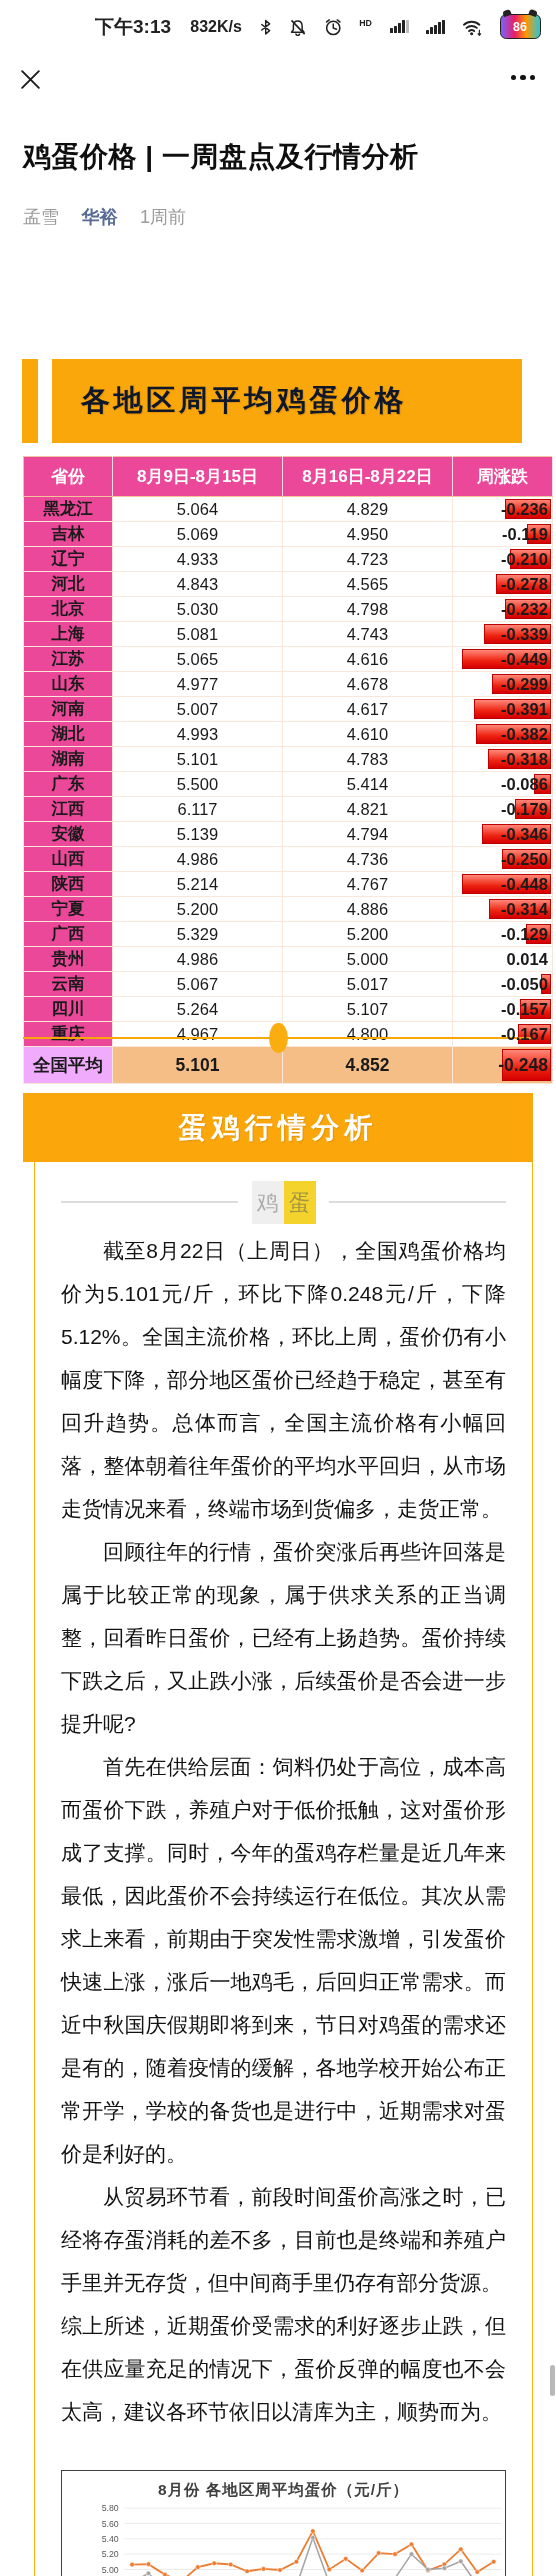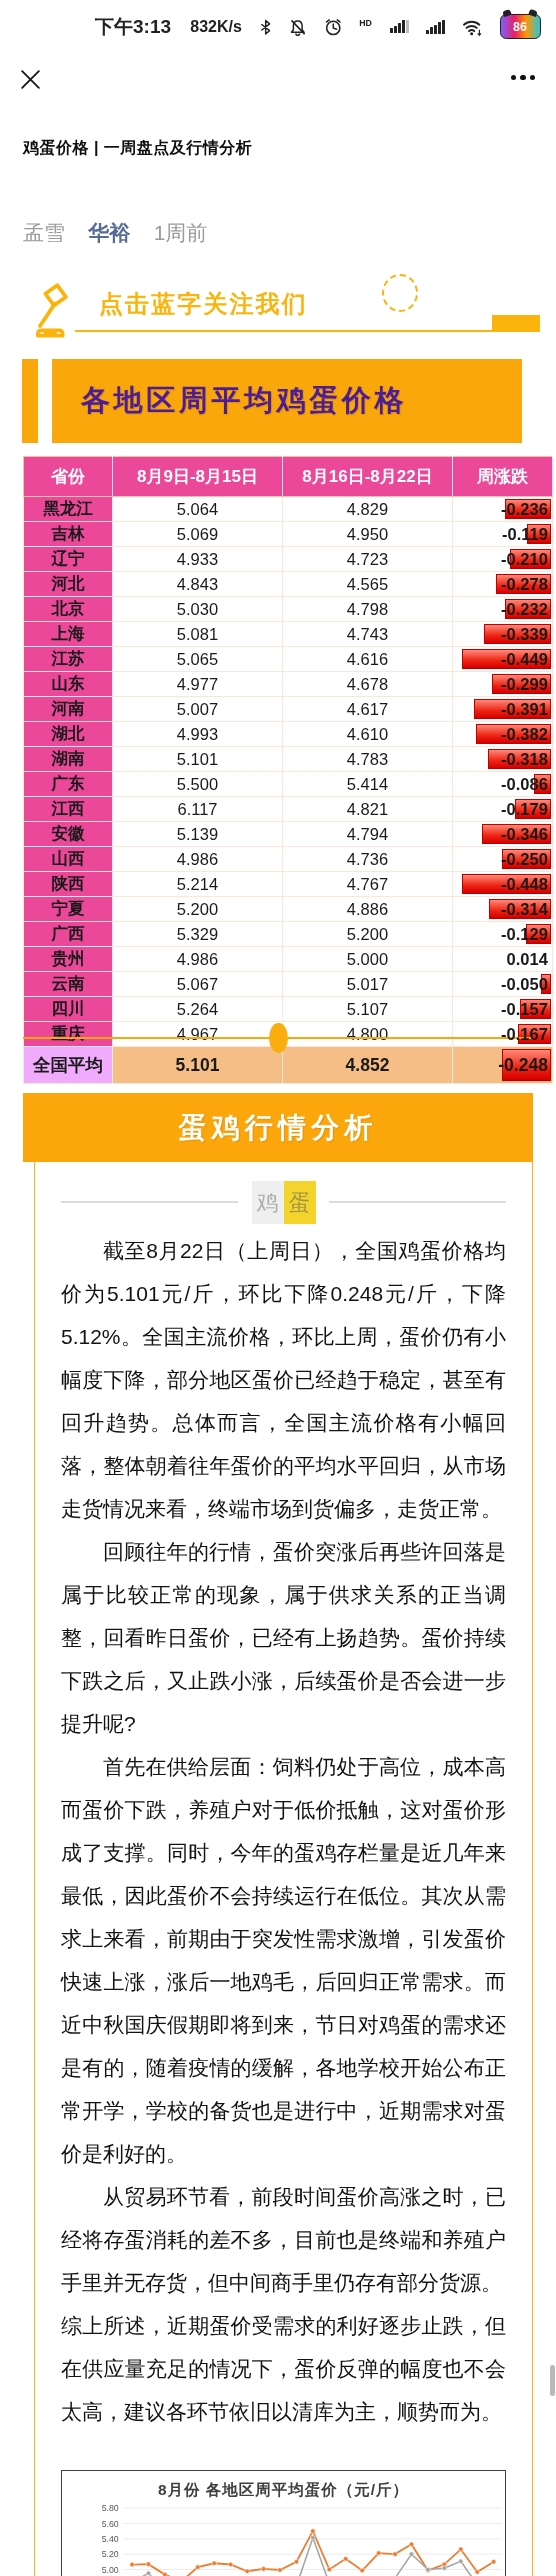--- a/index.html
+++ b/index.html
@@ -20,36 +20,36 @@
   .battery b{color:#fff;font-size:12.4px;font-weight:700;}
   .battery:before,.battery:after{content:"";position:absolute;top:-5.2px;width:8.2px;height:6.2px;background:#222;
            border-radius:3.1px 3.1px 0 0;}
   .battery:before{left:2.1px;transform:rotate(-18deg);}
   .battery:after{right:2.1px;transform:rotate(18deg);}
   
   .nav-close{position:absolute;top:68px;left:18.5px;width:23px;height:23px;cursor:pointer;}
   .nav-more{position:absolute;top:75px;right:20.6px;display:flex;gap:4.6px;cursor:pointer;}
   .nav-more i{width:5.2px;height:5.2px;border-radius:50%;background:#111;display:block;}
   
-  .title{position:absolute;top:138px;left:23px;right:23px;font-size:16px;font-weight:700;color:#0f0f0f;letter-spacing:0.5px;}
-  .byline{position:absolute;top:219px;left:23px;font-size:21px;}
+  .title{position:absolute;top:138px;left:23px;right:23px;font-size:28px;font-weight:700;color:#0f0f0f;letter-spacing:0.5px;}
+  .byline{position:absolute;top:205px;left:23px;font-size:18px;}
   .byline .author{color:#9b9b9b;margin-right:17.5px;}
   .byline .account{color:#576b95;font-weight:700;margin-right:17.5px;cursor:pointer;}
   .byline .when{color:#9b9b9b;}
   
   .follow{position:absolute;top:282px;left:0;right:0;height:62px;}
   .follow .gavel{position:absolute;left:27px;top:1px;}
   .follow .ftext{position:absolute;left:99px;top:6.2px;font-size:24px;font-weight:700;color:#FBB40B;letter-spacing:2.1px;z-index:2;}
   .follow .dashring{position:absolute;left:382px;top:-8.2px;width:32px;height:34px;border:2.1px dashed #FBB40B;border-radius:50%;z-index:1;}
   .follow .uline{position:absolute;left:75px;top:48px;width:465px;height:2.1px;background:#FBB40B;}
   .follow .ublock{position:absolute;left:492px;top:33px;width:48px;height:15.5px;background:#FBB40B;}
   
   .pbanner-bar{position:absolute;left:22px;top:359px;width:15.5px;height:84px;background:#FAA70B;}
   .pbanner{position:absolute;left:52px;top:359px;width:470px;height:84px;background:#FAA70B;display:flex;align-items:center;}
-  .pbanner span{color:#4c1d95;font-size:29px;font-weight:700;letter-spacing:3.6px;padding-left:29px;
+  .pbanner span{color:#0f172a;font-size:29px;font-weight:700;letter-spacing:3.6px;padding-left:29px;
                 text-shadow:1px 1px 1px rgba(180,110,0,.35);}
   
   .ptable{position:absolute;left:23px;top:456px;width:517px;border-collapse:collapse;table-layout:fixed;
           border:1px solid #F2C29C;}
   .ptable th{background:#ec4899;color:#fff;font-size:17px;font-weight:700;height:37px;
              border-right:1px solid rgba(255,255,255,.8);border-bottom:1px solid #F2C29C;}
   .ptable td{height:22px;font-size:16.5px;text-align:center;background:#fff;
              border:1px solid #FBE7D9;color:#1a1a1a;}
   .ptable td.prov{background:#ec4899;font-weight:700;}
   .ptable tr.total td{background:#F4BE86;font-weight:700;height:34px;font-size:17.5px;}
@@ -142,34 +142,20 @@
       <i></i>
     </div>
 
   <div class="title">鸡蛋价格 | 一周盘点及行情分析</div>
   <div class="byline">
     <span class="author">孟雪</span>
     <span class="account">华裕</span>
     <span class="when">1周前</span>
   </div>
 
-  <div class="follow">
-    <svg class="gavel" width="54" height="58" viewBox="0 0 100 108">
-      <g stroke="#FBB40B" stroke-width="7" fill="none" stroke-linejoin="round" stroke-linecap="round">
-        <path d="M34 20 L56 4 L72 26 L50 42 Z"></path>
-        <path d="M52 38 L24 80"></path>
-        <path d="M26 88 h34 a6 6 0 0 1 6 6 v4 h-46 v-4 a6 6 0 0 1 6 -6 Z"></path>
-        <path d="M34 94 h18"></path>
-      </g>
-    </svg>
-    <span class="dashring"></span>
-    <span class="ftext">点击蓝字关注我们</span>
-    <span class="uline"></span>
-    <span class="ublock"></span>
-  </div>
 
   <div class="pbanner-bar"></div>
   <div class="pbanner">
     <span>各地区周平均鸡蛋价格</span>
   </div>
 
   <table class="ptable">
     <thead>
         <tr>
           <th style="width: 86px;">省份</th>

